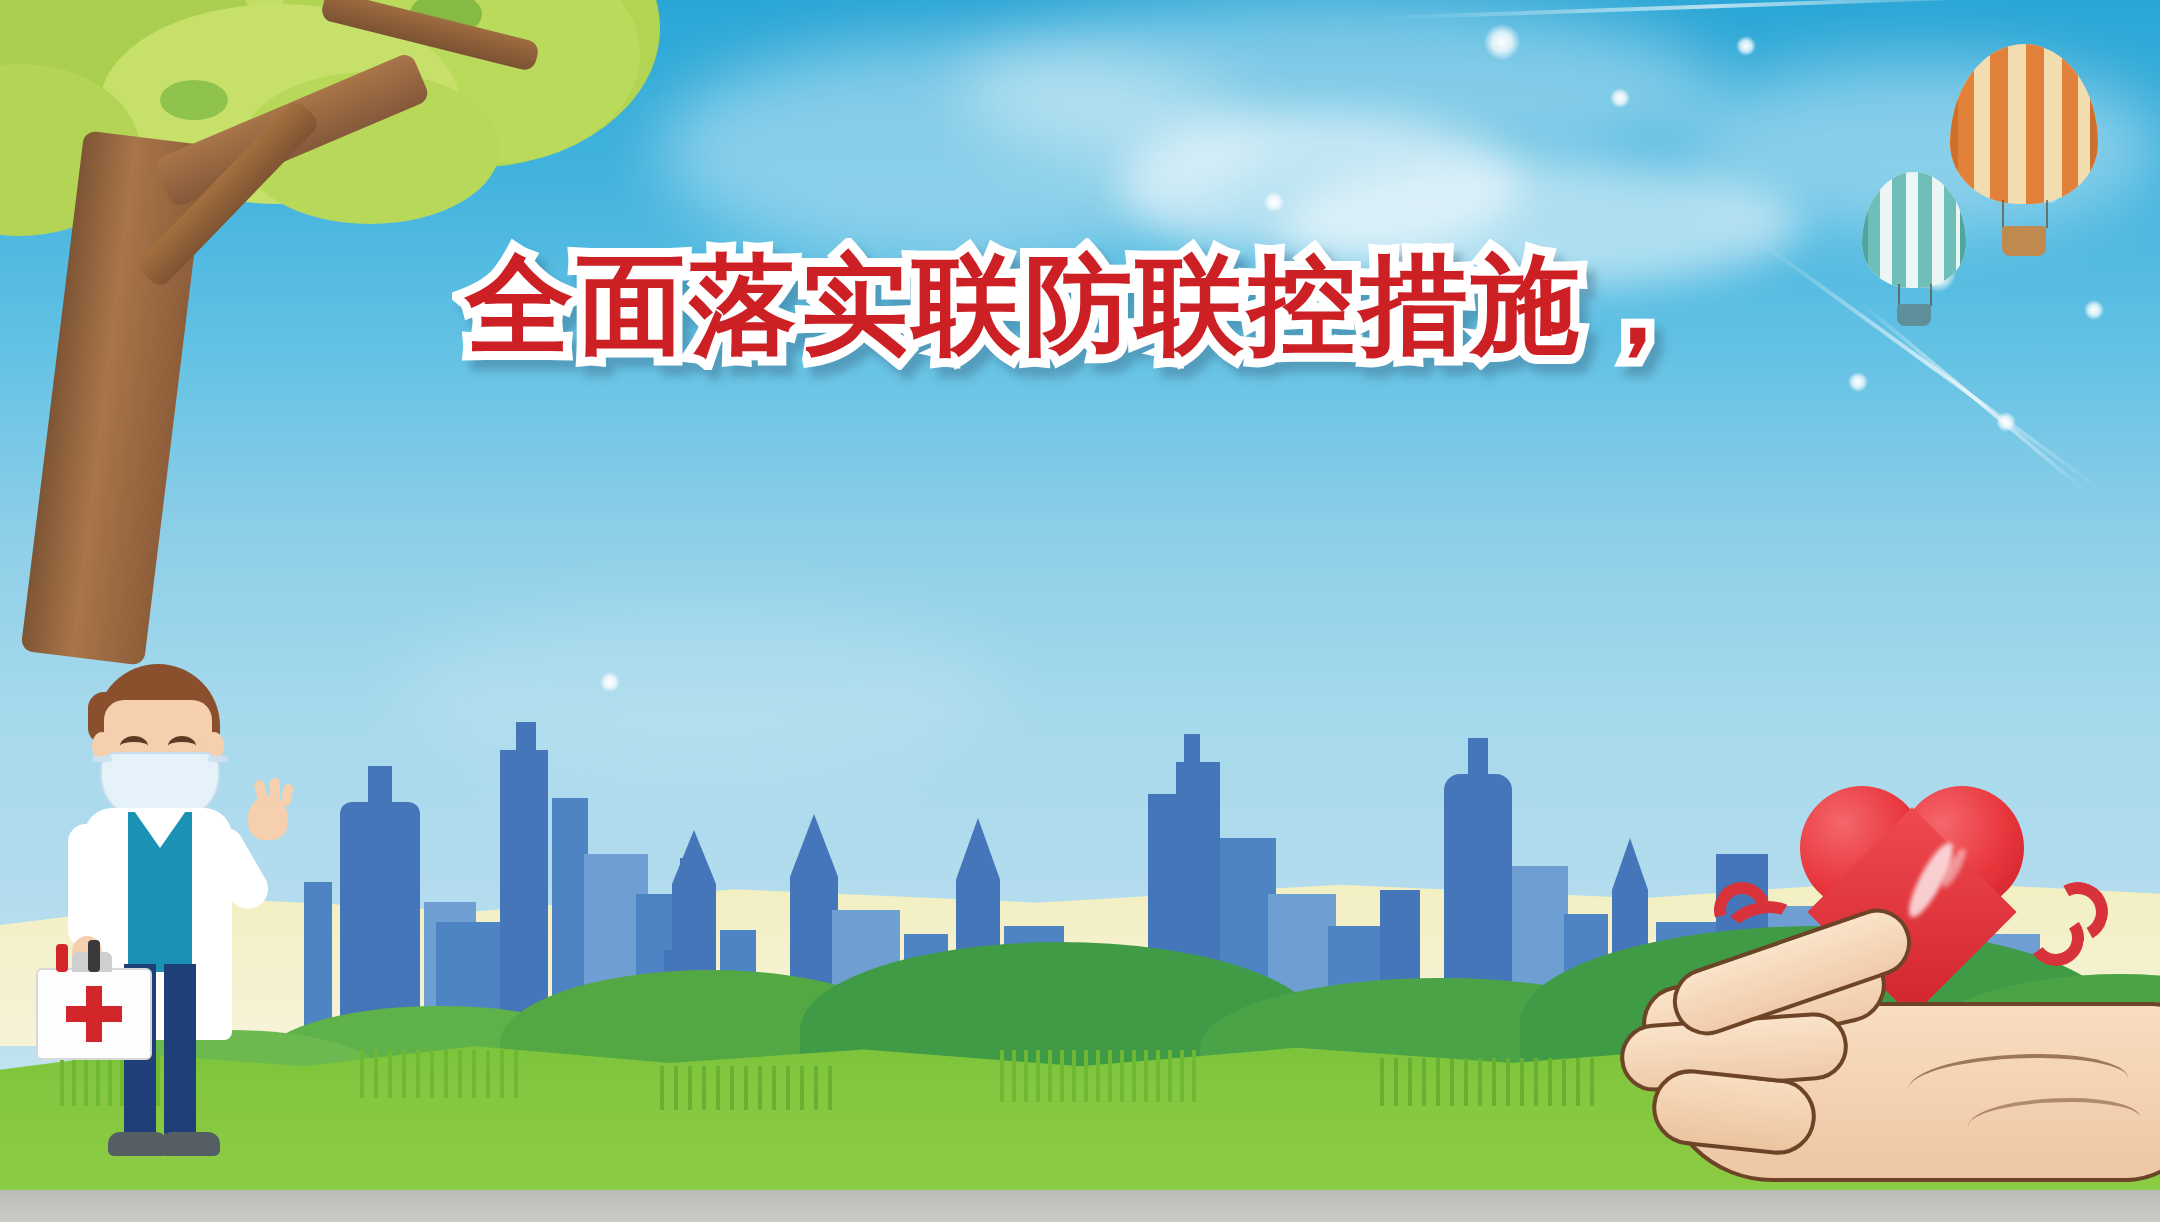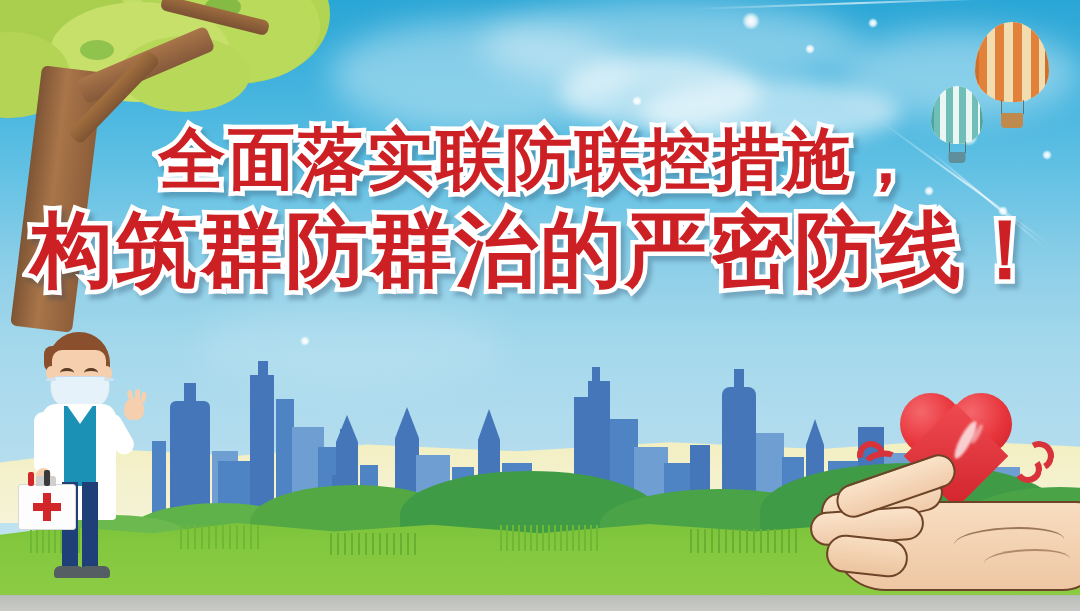--- a/index.html
+++ b/index.html
@@ -52,21 +52,21 @@
 
   
   #headline{position:absolute;left:0;right:0;top:126px;text-align:center;pointer-events:none;}
   .hl{
     font-family:"DejaVu Sans","Liberation Sans",sans-serif;
     font-weight:700;color:#cc2025;letter-spacing:.035em;
     line-height:1;white-space:nowrap;
     -webkit-text-stroke:9px #ffffff;paint-order:stroke fill;
     filter:drop-shadow(4px 5px 2px rgba(40,70,95,.30));
   }
-  .hl.l1{font-size:67px;}
+  .hl.l1{font-size:54px;}
   .hl.l2{font-size:82px;margin-top:16px;}
 
   
   #subtitle{position:absolute;left:0;right:0;top:398px;height:52px;
     display:flex;align-items:center;justify-content:center;gap:6px;}
   #subtitle .txt{
     font-family:"DejaVu Sans","Liberation Sans",sans-serif;
     font-size:27px;font-weight:700;letter-spacing:.10em;color:#2f7a2a;
     text-shadow:1px 1px 0 rgba(255,255,255,.9), 2px 3px 3px rgba(40,80,60,.35);
   }
@@ -181,21 +181,20 @@
       <i style="left:0px;width:3px;background:#4fa69e;"></i>
       <i style="left:49px;width:3px;background:#4fa69e;"></i>
     </div>
     <div class="rope" style="left:18px;top:56px;height:11px;"></div>
     <div class="rope" style="left:34px;top:56px;height:11px;"></div>
     <div class="basket" style="top:66px;width:17px;height:11px;background:#5f8f9a;"></div>
   </div>
 
   <div id="headline">
     <div class="hl l1">全面落实联防联控措施，</div>
-    <div class="hl l2">构筑群防群治的严密防线！</div>
   </div>
 
   <div id="band" class="b2"></div>
 
   <div id="skyline">
     <div class="bldg" style="left:152px;width:14px;height:78px;"></div>
     <div class="bldg d" style="left:170px;width:40px;height:118px;border-radius:6px 6px 0 0;"></div>
     <div class="bldg d" style="left:184px;width:12px;height:136px;"></div>
     <div class="bldg l" style="left:212px;width:26px;height:68px;"></div>
     <div class="bldg" style="left:218px;width:34px;height:58px;"></div>

